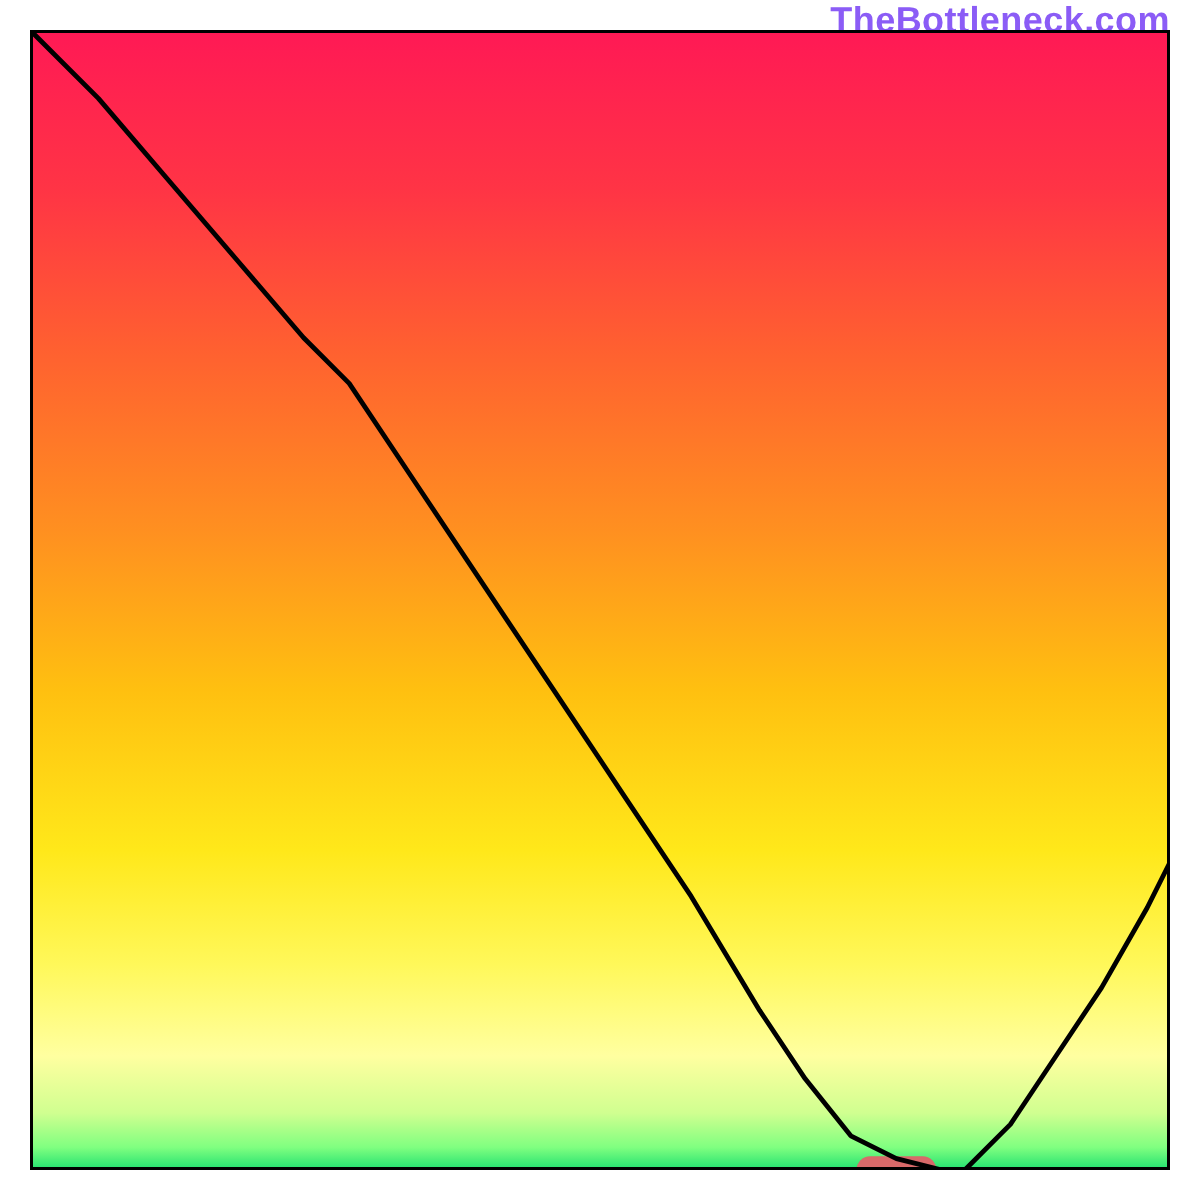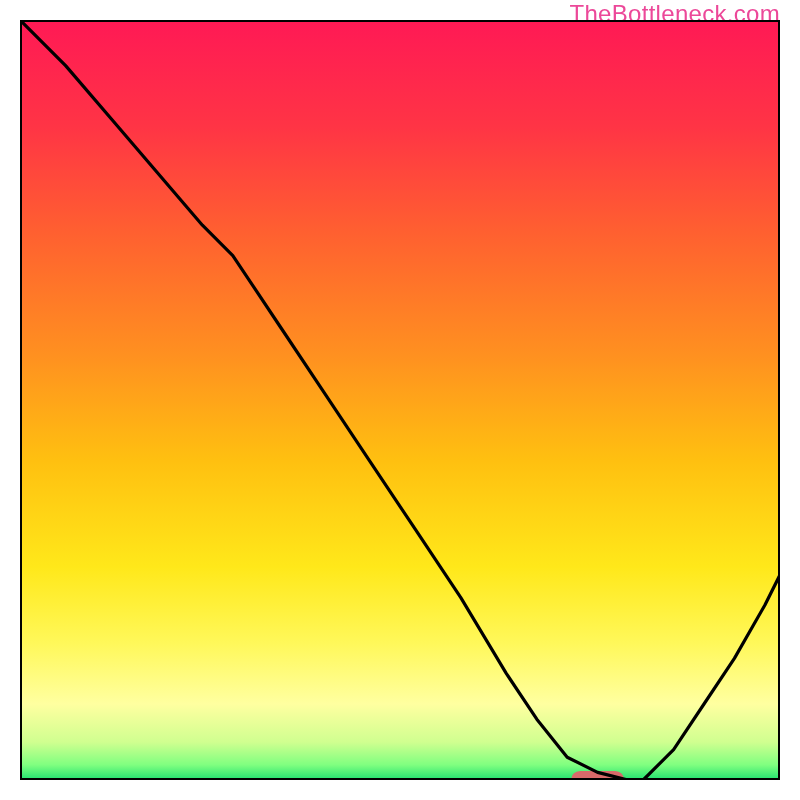--- a/index.html
+++ b/index.html
@@ -20,22 +20,22 @@
     left: 20px;
     top: 20px;
     width: 760px;
     height: 760px;
   }
   .watermark {
     position: absolute;
     top: 0px;
     right: 20px;
     font-size: 24px;
-    font-weight: normal;
-    color: #ec4899;
+    font-weight: bold;
+    color: #8b5cf6;
     letter-spacing: 0.3px;
   }
   svg {
     display: block;
   }
 </style>
 </head>
 <body>
 
 <div class="chart-container">

